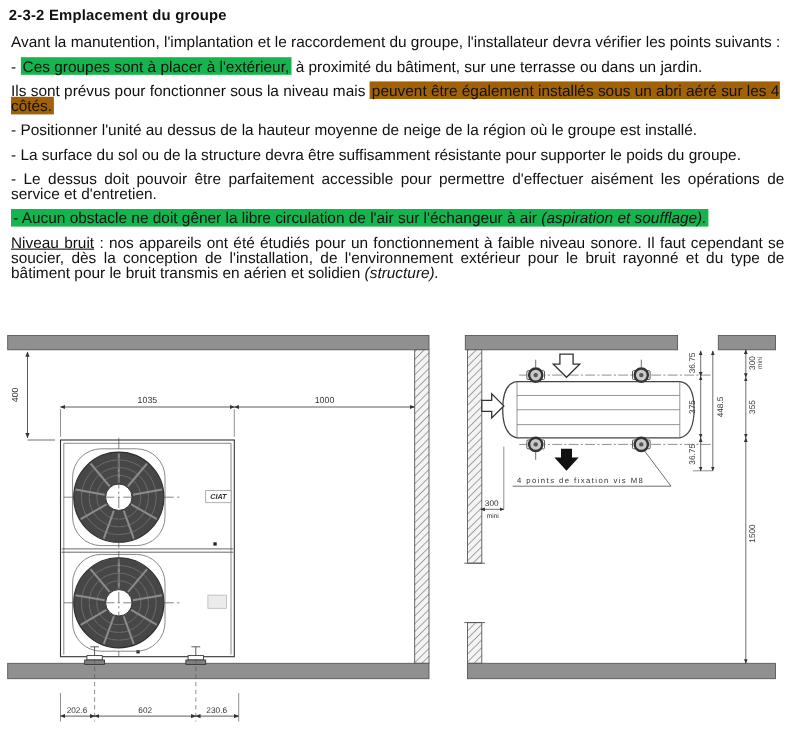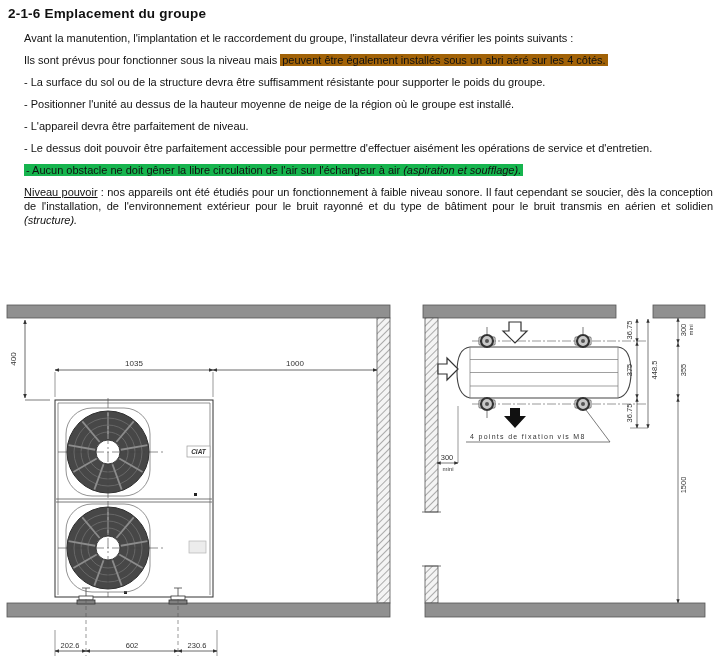--- a/index.html
+++ b/index.html
@@ -1,55 +1,55 @@
 <!DOCTYPE html>
 <html><head>
 <meta charset="utf-8">
 <style>
   html,body{margin:0;padding:0;background:#fff;}
   .page{position:relative;width:720px;height:671px;background:#ffffff;overflow:hidden;
         font-family:"Liberation Sans",sans-serif;color:#111;}
   .textblock{position:absolute;left:8px;top:6px;width:705px;}
   h1.title{font-size:13.5px;font-weight:bold;margin:0 0 10px 0;letter-spacing:.2px;}
-  p.para{font-size:11px;line-height:14px;margin:0 0 8px 16px;}
+  p.para{font-size:14px;line-height:14px;margin:0 0 8px 2px;}
   p.just{text-align:justify;}
   .hl{background:#16b44e;padding:0 2px;}
   .it{font-style:italic;}
   .ul{text-decoration:underline;}
   svg.fig{position:absolute;}
   svg text{font-family:"Liberation Sans",sans-serif;fill:#333;}
   .dimlabel{font-size:8px;}
   .dimsmall{font-size:7.5px;}
   .notetxt{font-size:7px;letter-spacing:1.3px;}
 </style>
 </head>
 <body>
 
 <div class="page">
 
   <div class="textblock">
-    <h1 class="title">2-1-6 Emplacement du groupe</h1>
+    <h1 class="title">2-3-2 Emplacement du groupe</h1>
 
     <p class="para"><span>Avant la manutention, l'implantation et le raccordement du groupe, l'installateur devra vérifier les points suivants :</span></p>
 
+    <p class="para"><span>- </span><span class="hl" style="background: rgb(22, 180, 78);">Ces groupes sont à placer à l'extérieur,</span><span> à proximité du bâtiment, sur une terrasse ou dans un jardin.</span></p>
 
     <p class="para"><span>Ils sont prévus pour fonctionner sous la niveau mais </span><span class="hl" style="background: #a16207;">peuvent être également installés sous un abri aéré sur les 4 côtés.</span></p>
 
 
+    <p class="para">- Positionner l'unité au dessus de la hauteur moyenne de neige de la région où le groupe est installé.</p>
+
     <p class="para">- La surface du sol ou de la structure devra être suffisamment résistante pour supporter le poids du groupe.</p>
 
-    <p class="para">- Positionner l'unité au dessus de la hauteur moyenne de neige de la région où le groupe est installé.</p>
-
-    <p class="para">- L'appareil devra être parfaitement de niveau.</p>
 
     <p class="para just">- Le dessus doit pouvoir être parfaitement accessible pour permettre d'effectuer aisément les opérations de service et d'entretien.</p>
 
     <p class="para"><span class="hl" style="background: rgb(22, 180, 78);"><span>- Aucun obstacle ne doit gêner la libre circulation de l'air sur l'échangeur à air </span><span class="it">(aspiration et soufflage).</span></span></p>
 
-    <p class="para just"><span class="ul">Niveau pouvoir</span><span> : nos appareils ont été étudiés pour un fonctionnement à faible niveau sonore. Il faut cependant se soucier, dès la conception de l'installation, de l'environnement extérieur pour le bruit rayonné et du type de bâtiment pour le bruit transmis en aérien et solidien </span><span class="it">(structure).</span></p>
+    <p class="para just"><span class="ul">Niveau bruit</span><span> : nos appareils ont été étudiés pour un fonctionnement à faible niveau sonore. Il faut cependant se soucier, dès la conception de l'installation, de l'environnement extérieur pour le bruit rayonné et du type de bâtiment pour le bruit transmis en aérien et solidien </span><span class="it">(structure).</span></p>
 
   </div>
 
   <svg class="fig" style="left:0;top:300px;" width="400" height="371" viewBox="0 0 400 371">
     <defs>
       <pattern id="hatchL" width="5" height="5" patternUnits="userSpaceOnUse" patternTransform="rotate(45)">
         <rect width="5" height="5" fill="#f4f4f4"></rect>
         <line x1="0" y1="0" x2="0" y2="5" stroke="#8a8a8a" stroke-width="1.4"></line>
       </pattern>
       <marker id="arL" viewBox="0 0 10 10" refX="9" refY="5" markerWidth="6" markerHeight="6" orient="auto-start-reverse">

